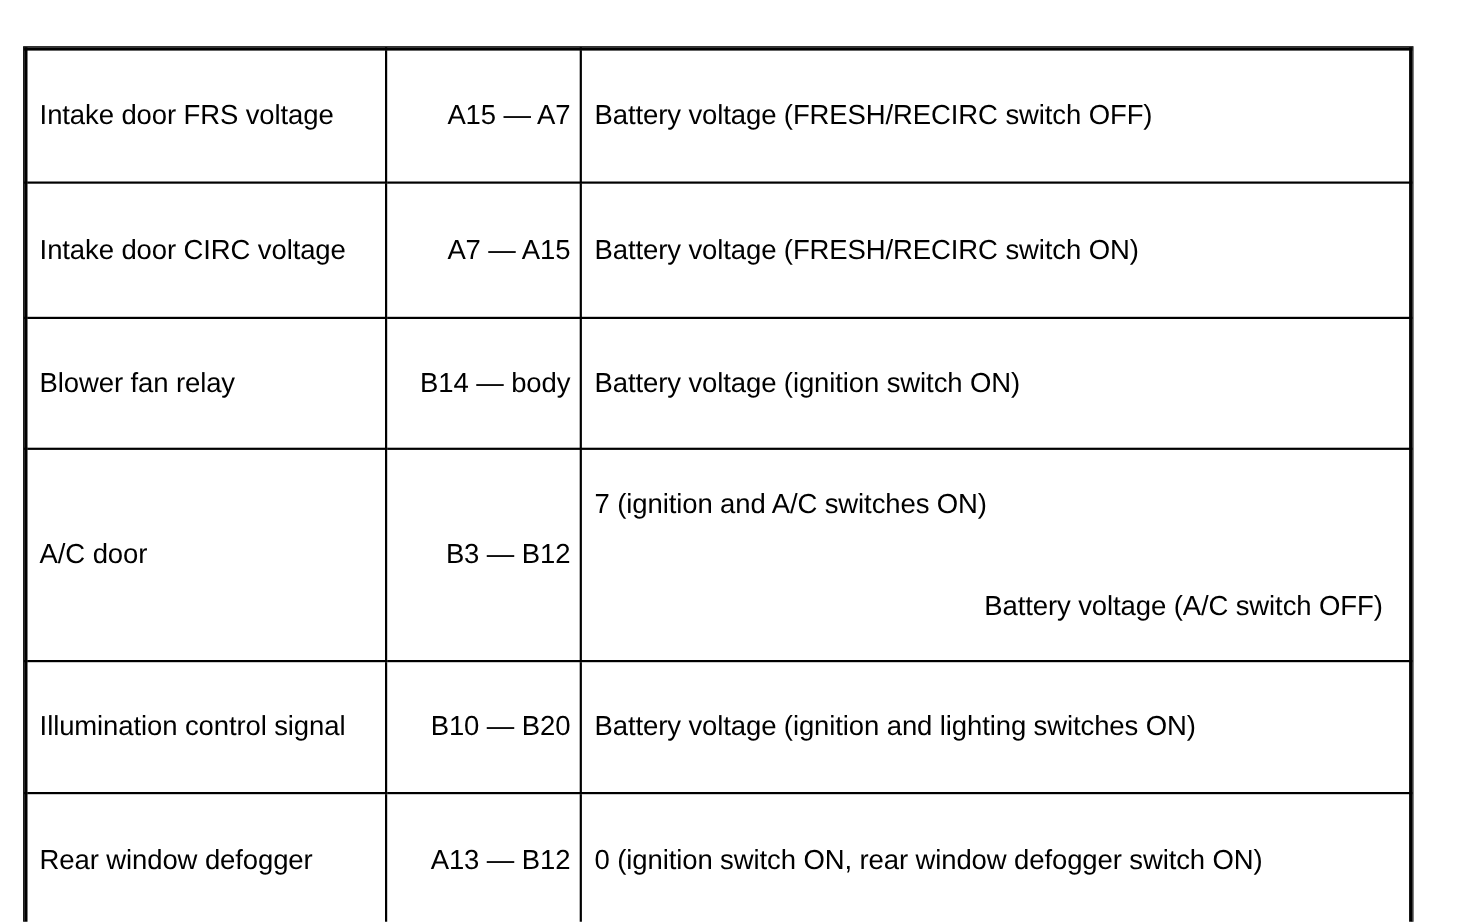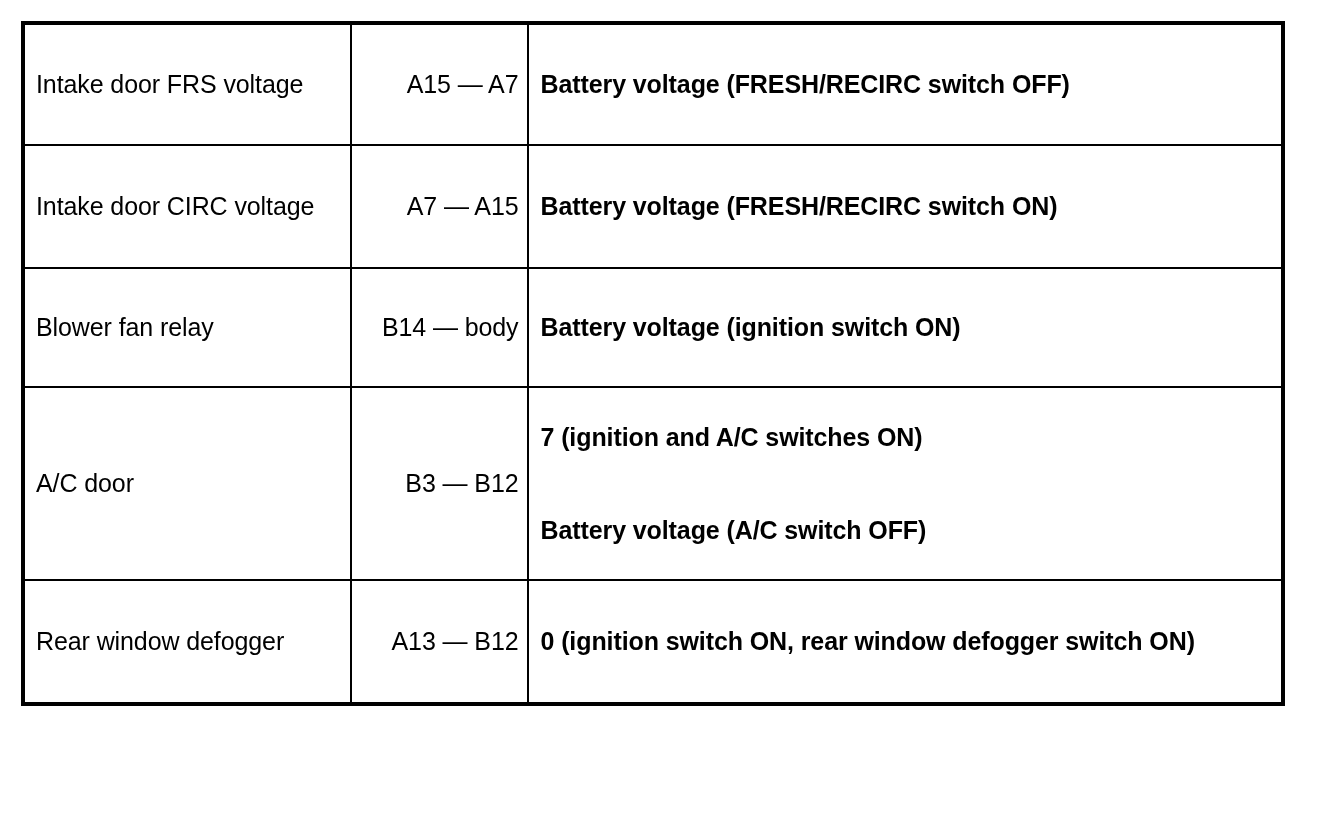--- a/index.html
+++ b/index.html
@@ -14,20 +14,21 @@
     overflow: hidden;
     font-family: "Liberation Sans", "DejaVu Sans", sans-serif;
     color: #000000;
   }
 
   
   .sheet {
     position: relative;
     width: 1344px;
     height: 812px;
+    margin-top: 21px;
   }
 
   table.spec-table {
     position: absolute;
     left: 22px;
     top: 22px;
     width: 1259px;
     border-collapse: collapse;
     table-layout: fixed;
     background: #ffffff;
@@ -73,36 +74,36 @@
   }
 
   .cell-term {
     padding: 0 8px;
     text-align: right;
   }
 
   .cell-value {
     padding: 0 24px 0 12px;
     text-align: left;
-    font-weight: bold;
   }
 
   
   td.v-middle { vertical-align: middle; }
   td.v-upper  { vertical-align: middle; }
 
   
   .value-stack {
     display: block;
   }
   .value-stack .line {
     display: block;
   }
   .value-stack .line + .line {
     margin-top: 28px;
+    text-align: right;
   }
 
   
   tr.r0 td { height: 119px; }
   tr.r1 td { height: 121px; }
   tr.r2 td { height: 117px; }
   tr.r3 td { height: 159px; }
   tr.r4 td { height: 118px; }
   tr.r5 td { height: 121px; }
 </style>
@@ -169,20 +170,33 @@
           <div class="cell-term">B3 — B12</div>
         </td>
         <td class="v-upper">
           <div class="cell-value value-stack">
             <span class="line">7 (ignition and A/C switches ON)</span>
             <span class="line">Battery voltage (A/C switch OFF)</span>
           </div>
         </td>
       </tr>
 
+      <tr class="r4">
+        <td class="v-middle">
+          <div class="cell-item">Illumination control signal</div>
+        </td>
+        <td class="v-middle">
+          <div class="cell-term">B10 — B20</div>
+        </td>
+        <td class="v-middle">
+          <div class="cell-value value-stack">
+            <span class="line">Battery voltage (ignition and lighting switches ON)</span>
+          </div>
+        </td>
+      </tr>
 
       <tr class="r5">
         <td class="v-middle">
           <div class="cell-item">Rear window defogger</div>
         </td>
         <td class="v-middle">
           <div class="cell-term">A13 — B12</div>
         </td>
         <td class="v-middle">
           <div class="cell-value value-stack">

